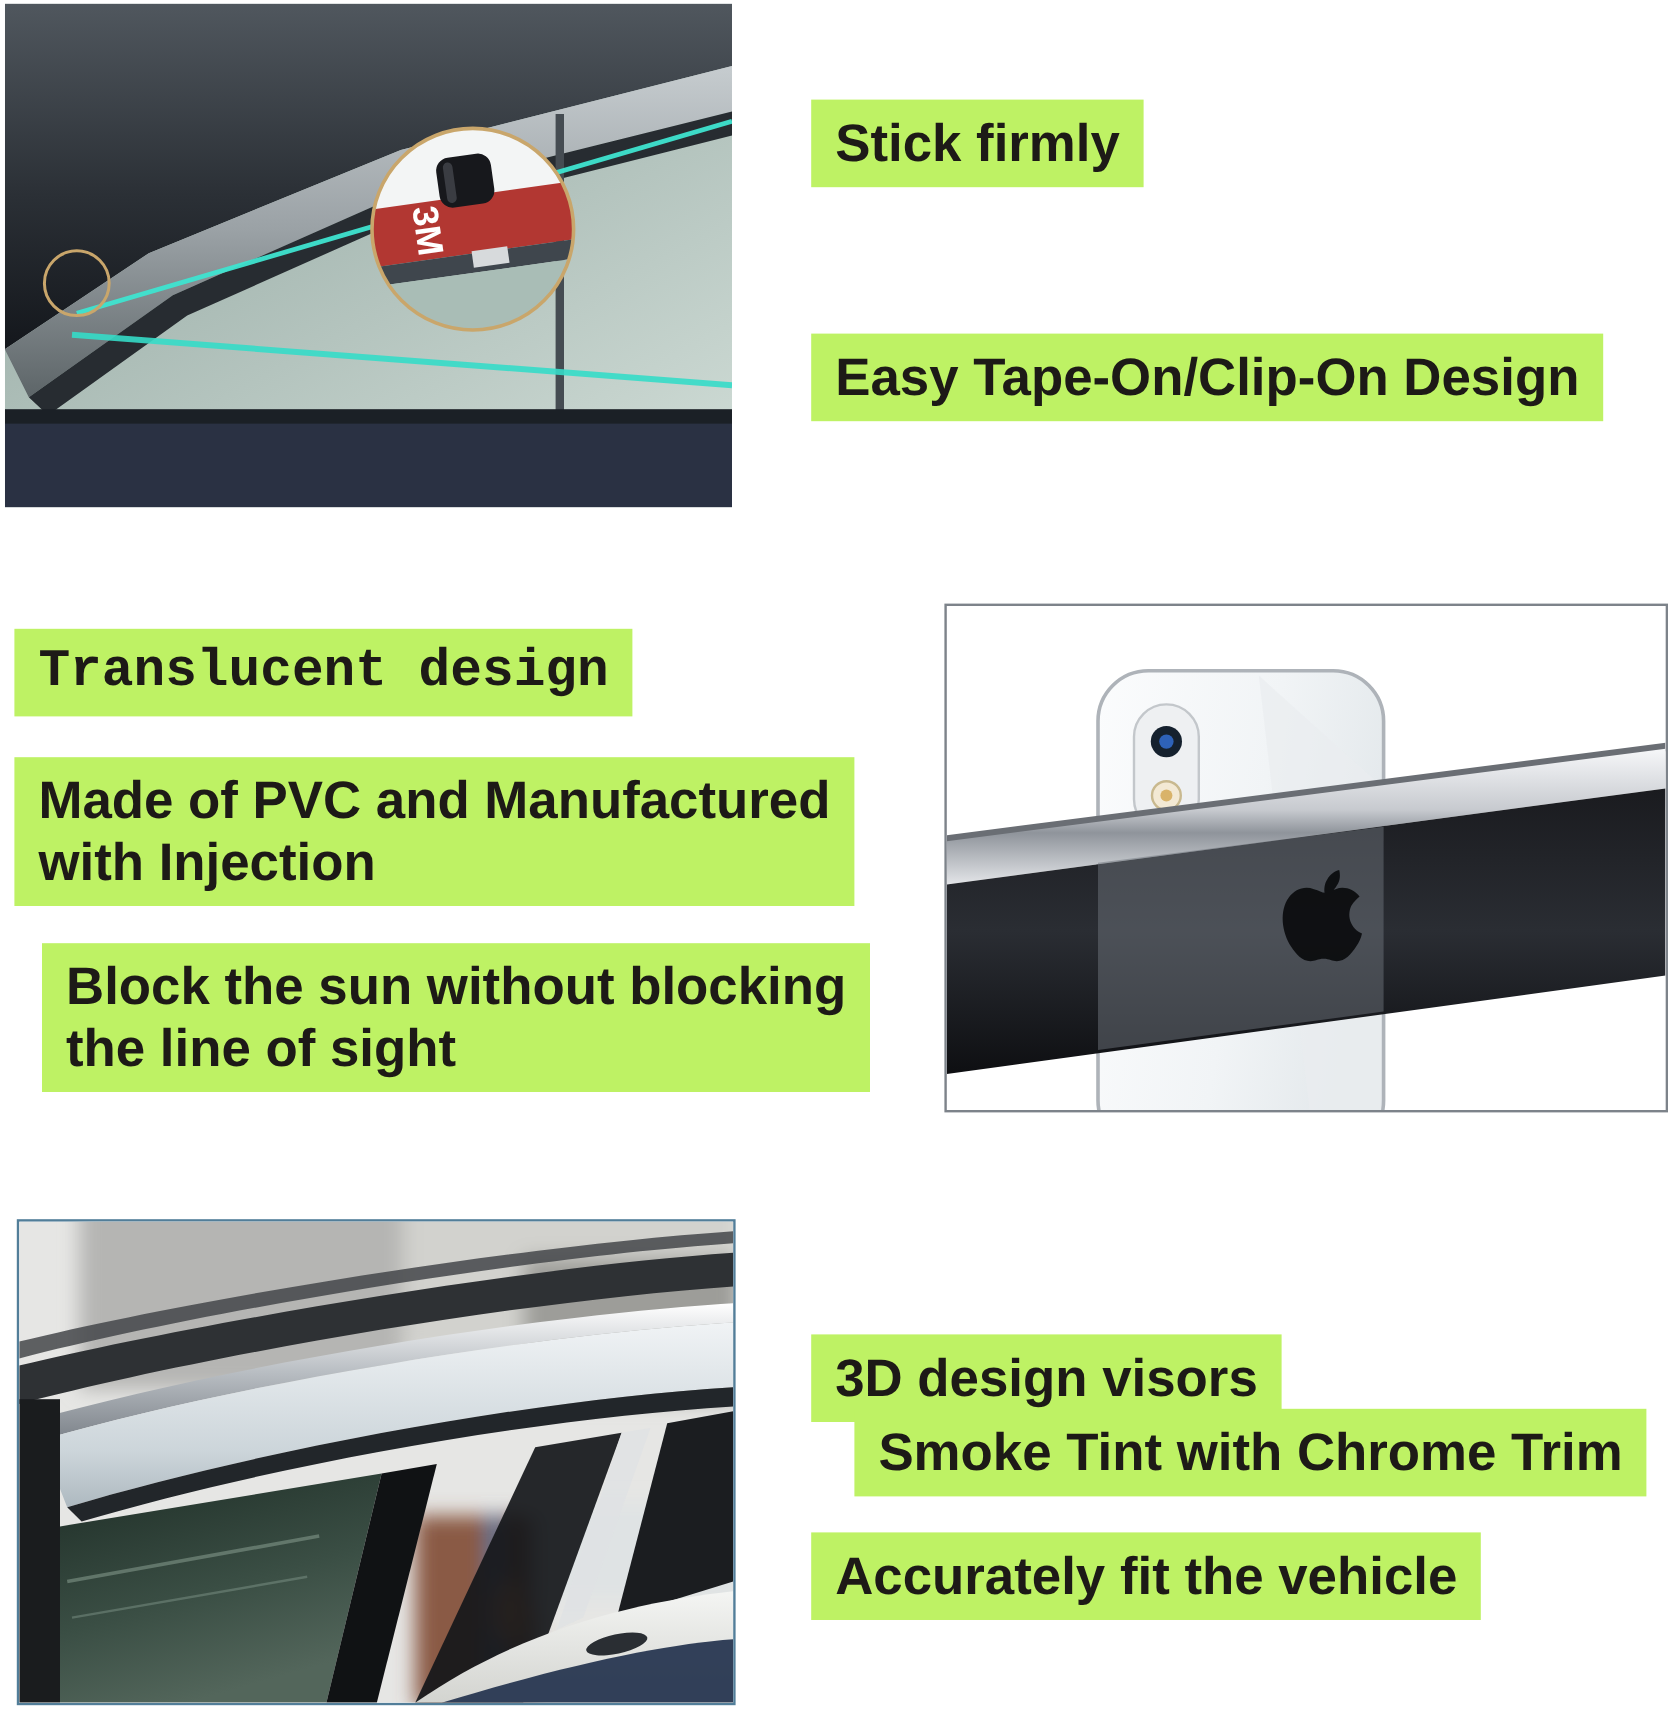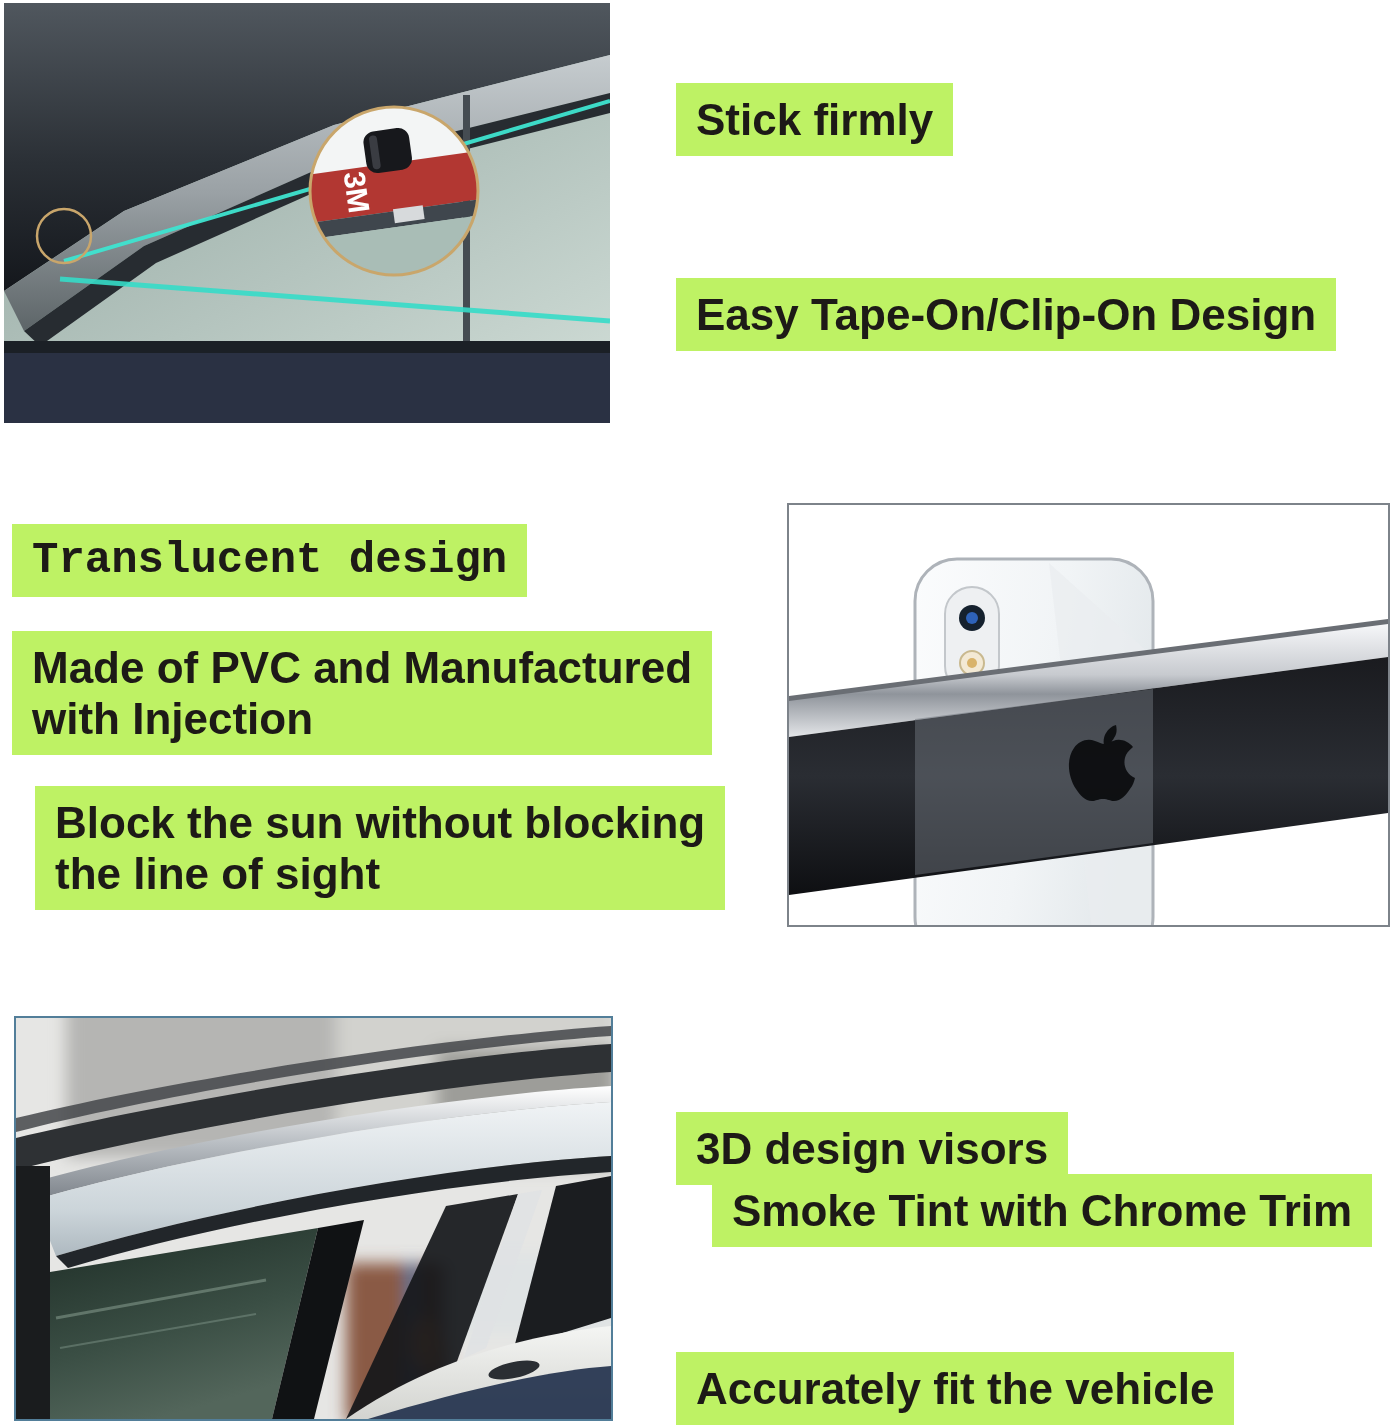--- a/index.html
+++ b/index.html
@@ -13,21 +13,21 @@
     white-space:pre-line;letter-spacing:0px;
   }
   .s1-l0{left:676px;top:83px;}
   .s1-l1{left:676px;top:184px;}
   .s1-l2{left:676px;top:278px;}
   .s2-l0{left:12px;top:524px;font-family:Liberation Mono, monospace;}
   .s2-l1{left:12px;top:631px;}
   .s2-l2{left:12px;top:786px;margin-left:23px;}
   .s3-l0{left:676px;top:1112px;}
   .s3-l1{left:676px;top:1174px;margin-left:36px;}
-  .s3-l2{left:676px;top:1352px;text-align:center;}
+  .s3-l2{left:676px;top:1277px;text-align:center;}
   .photo{position:absolute;overflow:hidden;}
   .photo svg{display:block;width:100%;height:100%;}
   .photo1{left:4px;top:3px;width:606px;height:420px;}
   .photo2{left:787px;top:503px;width:603px;height:424px;border:2px solid #7d838a;box-sizing:border-box;}
   .photo3{left:14px;top:1016px;width:599px;height:405px;border:2px solid #527e99;box-sizing:border-box;}
 </style>
 </head>
 <body>
 
 <div class="canvas">

